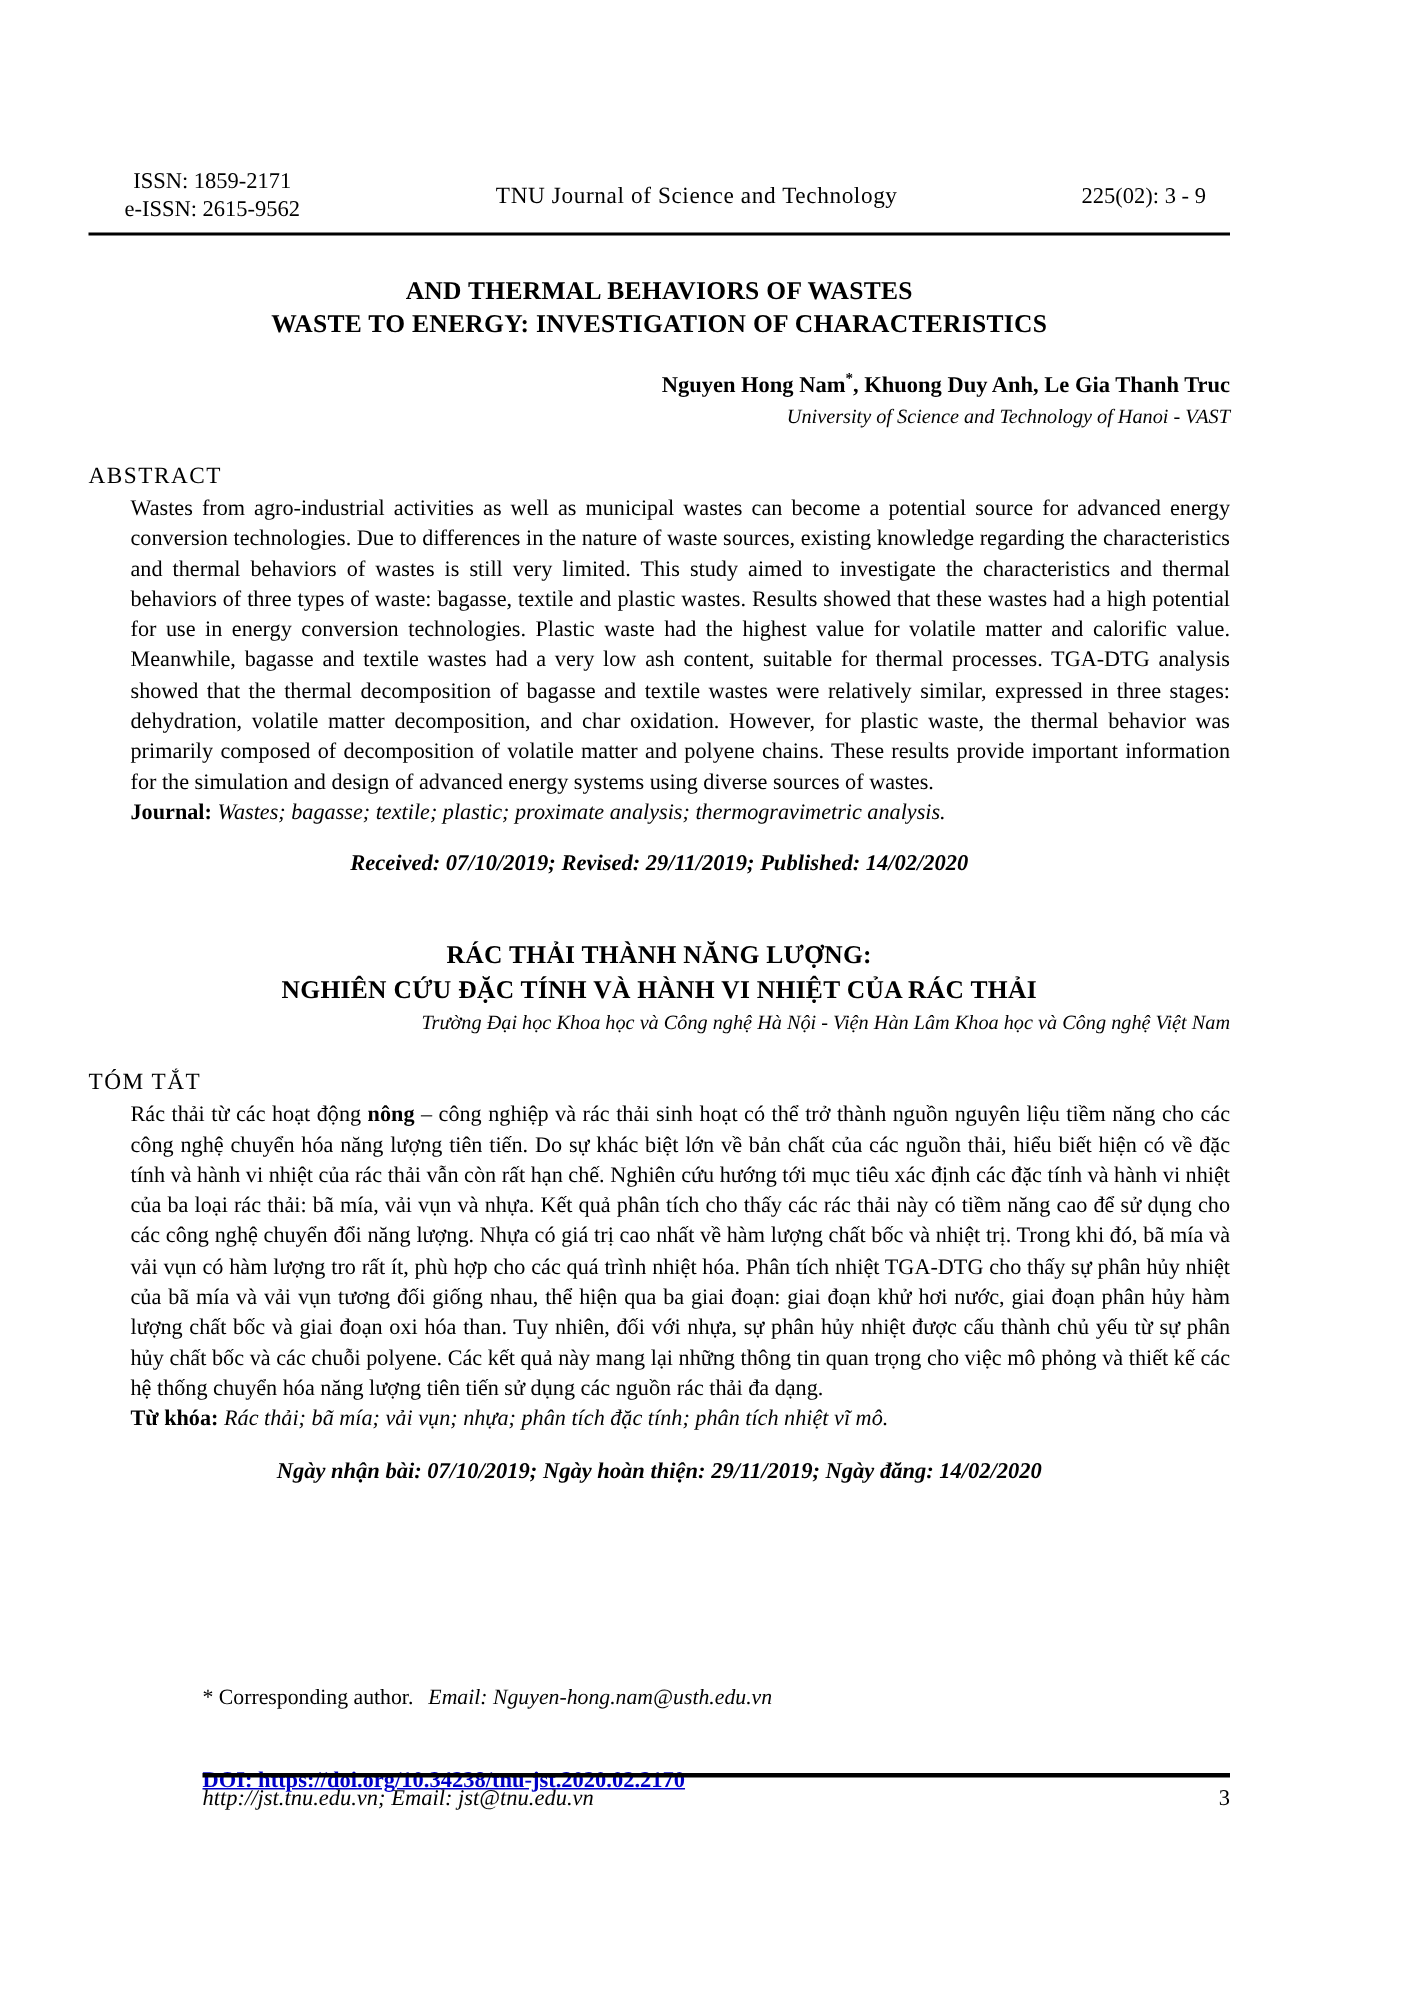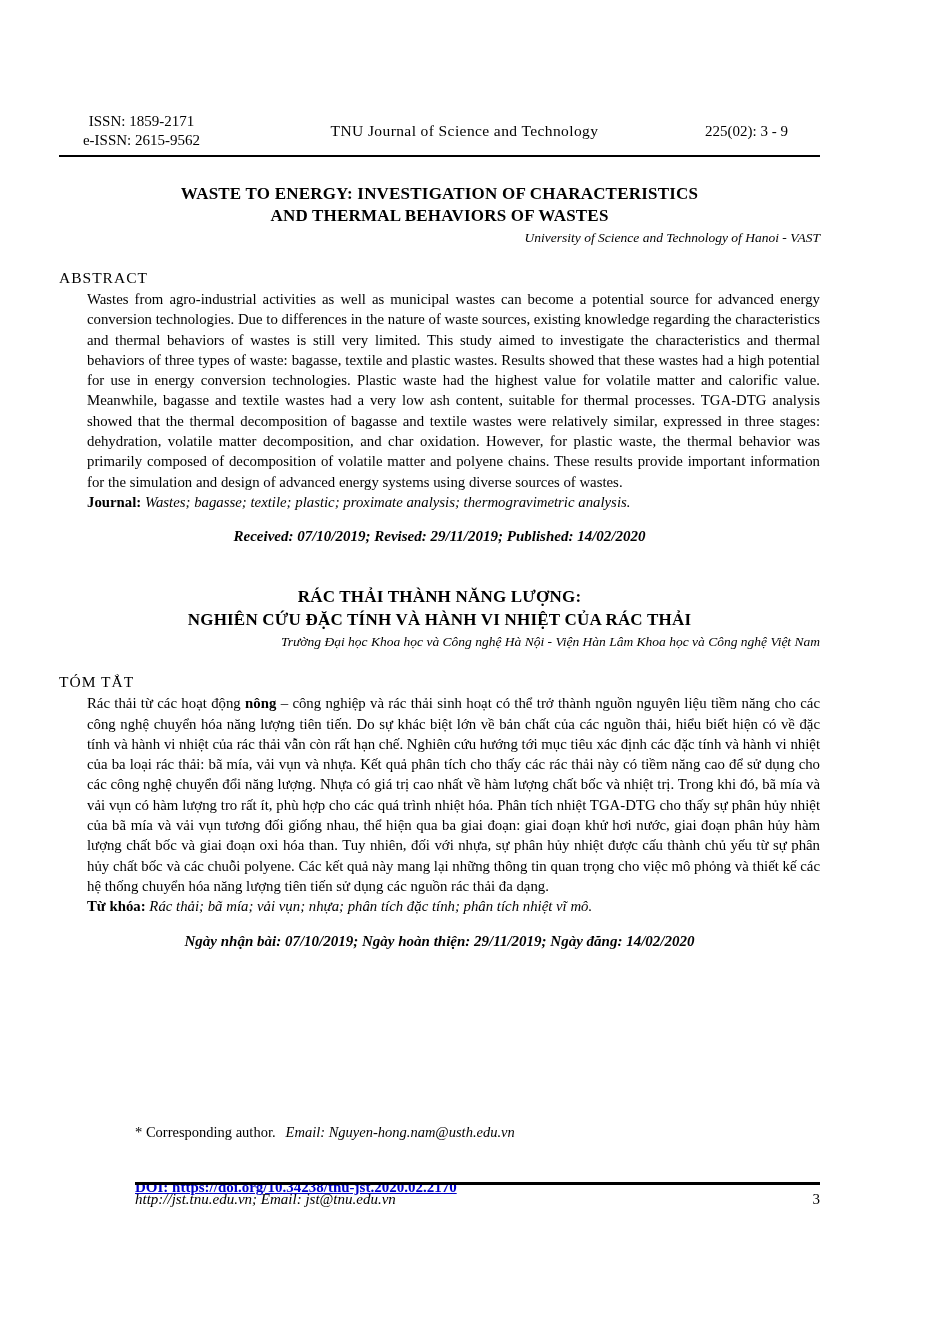--- a/index.html
+++ b/index.html
@@ -18,21 +18,21 @@
   
   .jheader {
     margin-top: 112px;
     display: flex;
     align-items: center;
     border-bottom: 2px solid #000;
     padding-bottom: 5px;
   }
   .issn-block { width: 165px; text-align: center; font-size: 15px; line-height: 19px; }
   .journal-title { flex: 1; text-align: center; font-size: 15.5px; letter-spacing: 0.4px; }
-  .issue-no { width: 115px; text-align: left; font-size: 15px; }
+  .issue-no { width: 115px; text-align: center; font-size: 15px; }
   
   .article-title {
     margin-top: 26px;
     text-align: center;
     font-weight: bold;
     font-size: 17px;
     line-height: 22px;
     letter-spacing: 0.2px;
   }
   .vi-title { margin-top: 40px; line-height: 23px; }
@@ -114,24 +114,25 @@
   <div class="jheader">
     <div class="issn-block">
       <div>ISSN: 1859-2171</div>
       <div>e-ISSN: 2615-9562</div>
     </div>
     <div class="journal-title">TNU Journal of Science and Technology</div>
     <div class="issue-no">225(02): 3 - 9</div>
   </div>
 
   <div class="article-title">
+    <div>AND THERMAL BEHAVIORS OF WASTES</div>
     <div>WASTE TO ENERGY: INVESTIGATION OF CHARACTERISTICS</div>
-    <div>AND THERMAL BEHAVIORS OF WASTES</div>
   </div>
 
+  <div class="authors"><span>Nguyen Hong Nam</span><sup>*</sup><span>, Khuong Duy Anh, Le Gia Thanh Truc</span></div>
   <div class="affil">University of Science and Technology of Hanoi - VAST</div>
 
   <div class="sec-head">ABSTRACT</div>
   <div class="sec-body">Wastes from agro-industrial activities as well as municipal wastes can become a potential source for advanced energy conversion technologies. Due to differences in the nature of waste sources, existing knowledge regarding the characteristics and thermal behaviors of wastes is still very limited. This study aimed to investigate the characteristics and thermal behaviors of three types of waste: bagasse, textile and plastic wastes. Results showed that these wastes had a high potential for use in energy conversion technologies. Plastic waste had the highest value for volatile matter and calorific value. Meanwhile, bagasse and textile wastes had a very low ash content, suitable for thermal processes. TGA-DTG analysis showed that the thermal decomposition of bagasse and textile wastes were relatively similar, expressed in three stages: dehydration, volatile matter decomposition, and char oxidation. However, for plastic waste, the thermal behavior was primarily composed of decomposition of volatile matter and polyene chains. These results provide important information for the simulation and design of advanced energy systems using diverse sources of wastes.</div>
   <div class="kw-line"><span class="kw-label">Journal:</span> <span class="kw-text">Wastes; bagasse; textile; plastic; proximate analysis; thermogravimetric analysis.</span></div>
 
   <div class="dates">Received: 07/10/2019; Revised: 29/11/2019; Published: 14/02/2020</div>
 
   <div class="article-title vi-title">
     <div>RÁC THẢI THÀNH NĂNG LƯỢNG:</div>

